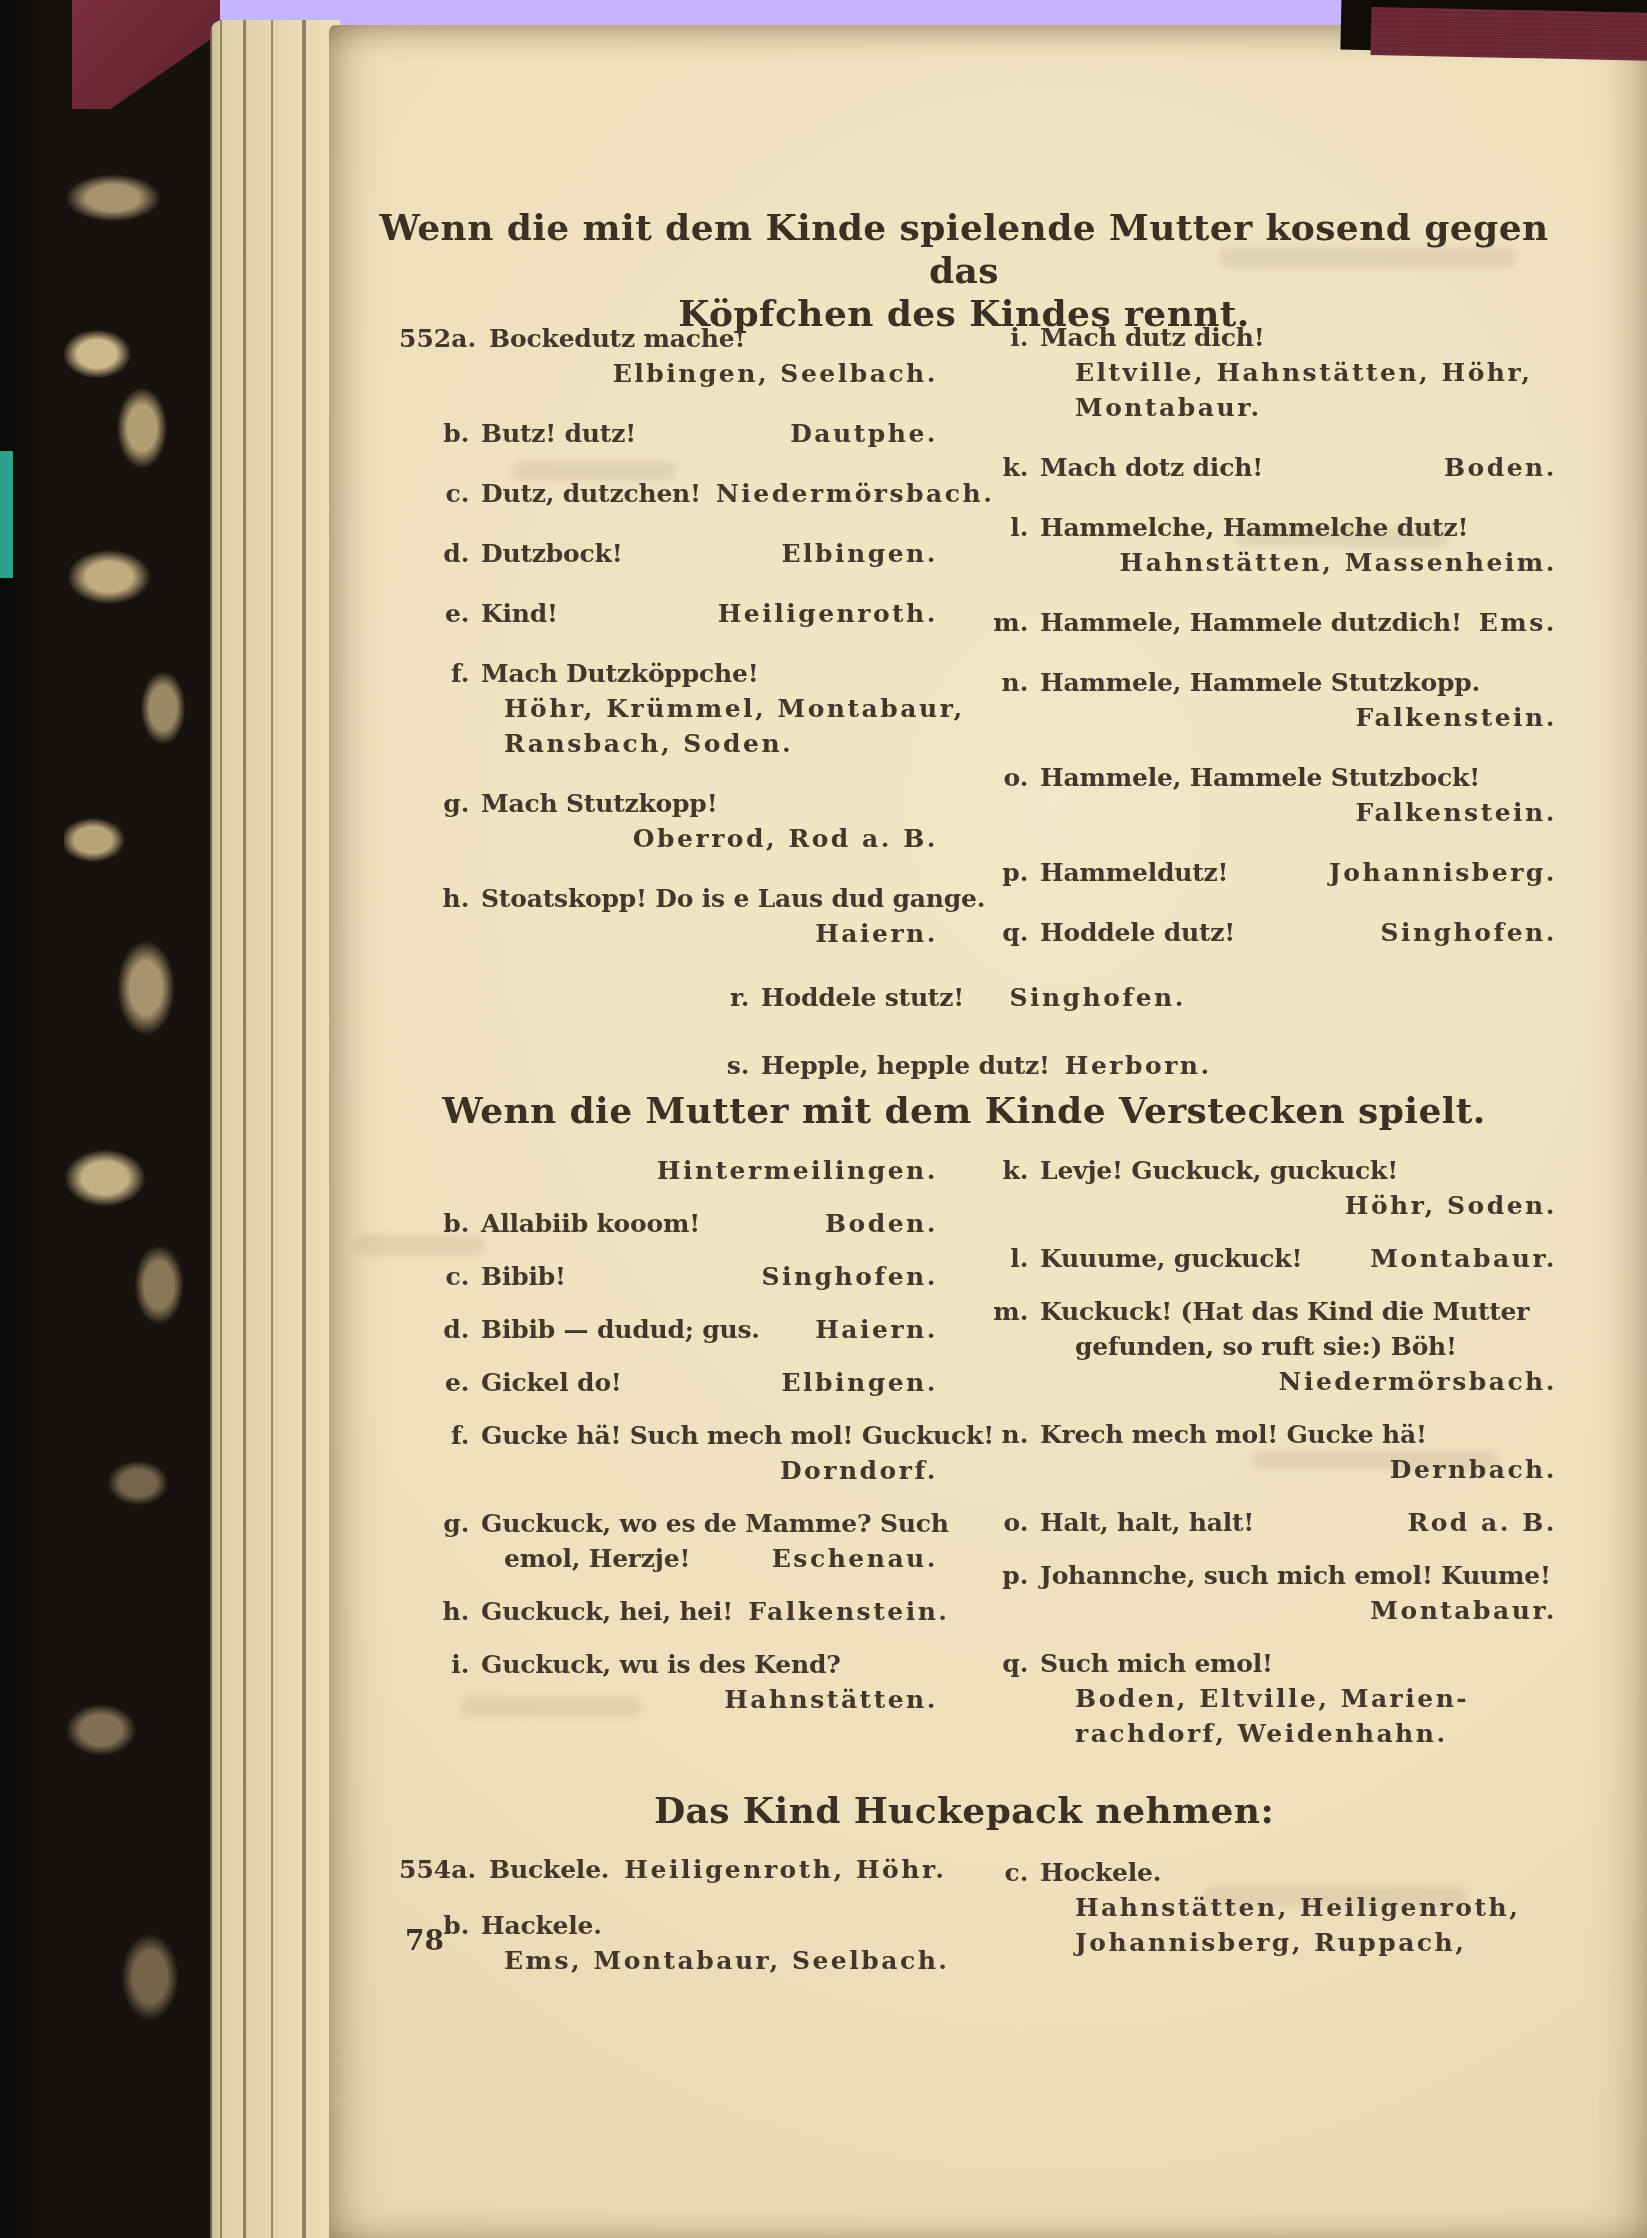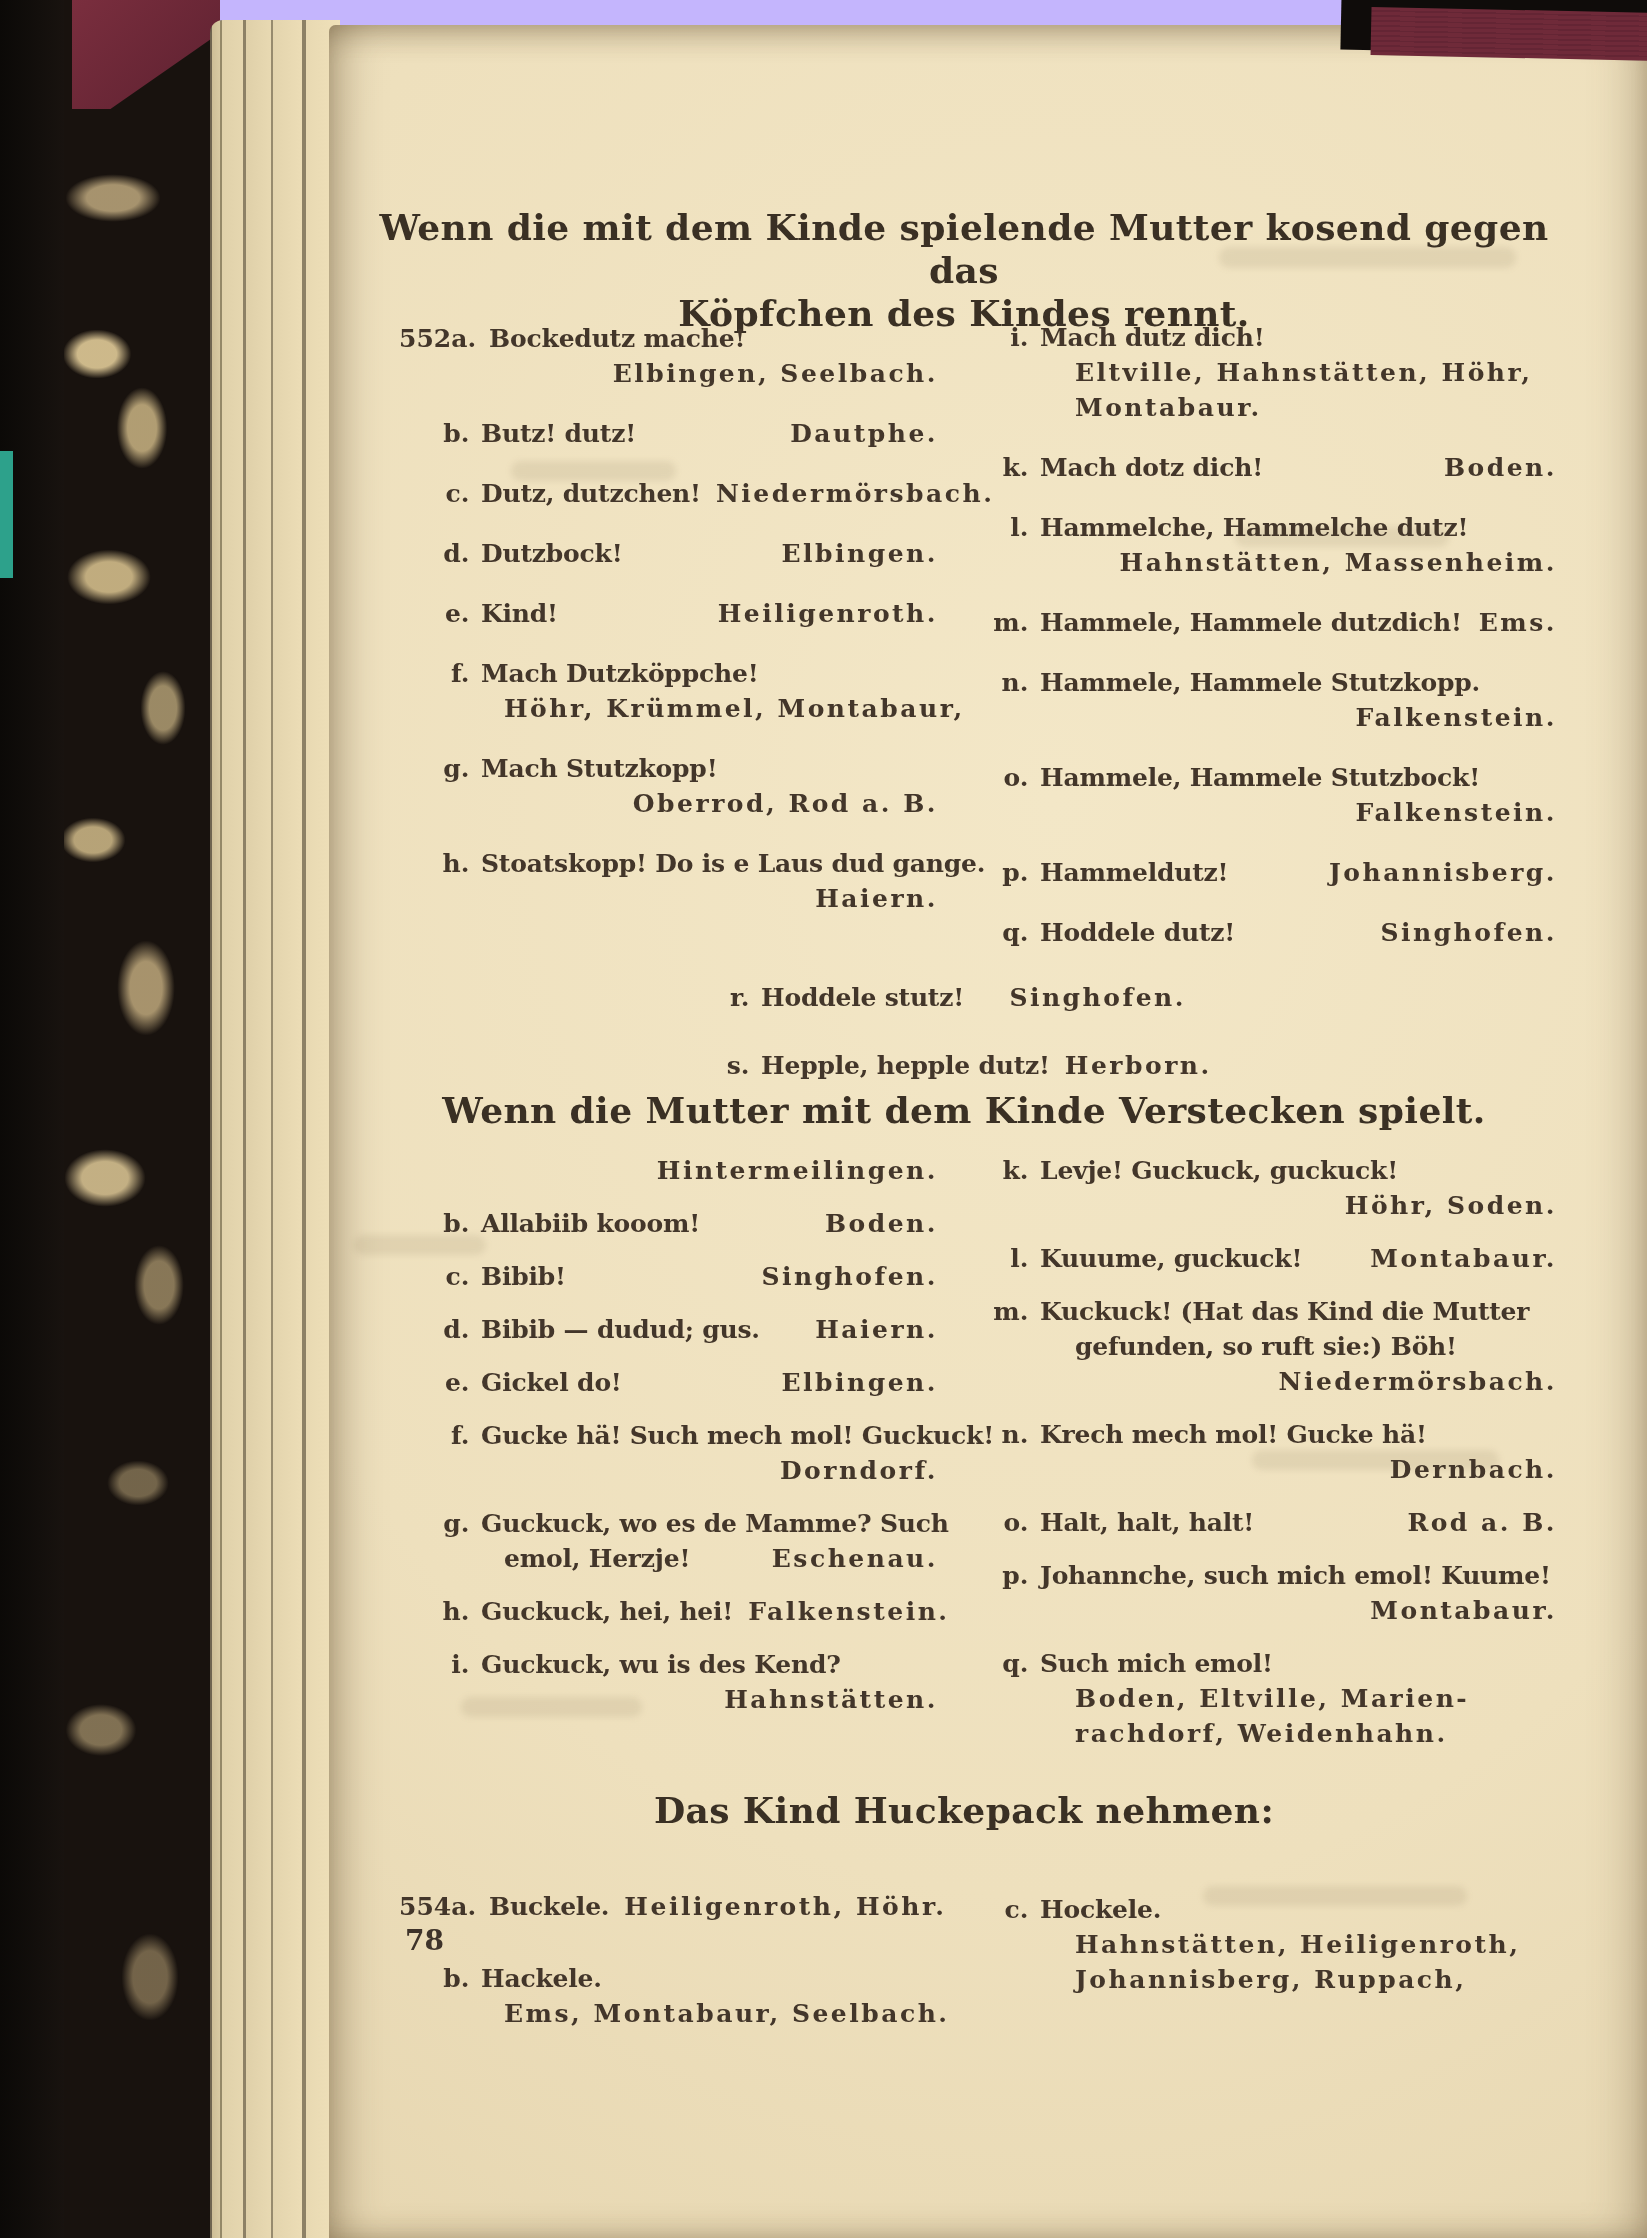--- a/index.html
+++ b/index.html
@@ -65,21 +65,21 @@
   .colL1{left:399px;top:321px;width:539px;}
   .colR1{left:972px;top:320px;width:585px;}
   .colC1{left:725px;top:980px;width:461px;}
   .colL2{left:399px;top:1153px;width:539px;}
   .colR2{left:972px;top:1153px;width:585px;}
   .colL3{left:399px;top:1852px;width:539px;}
   .colR3{left:972px;top:1855px;width:585px;}
   .colL1 .entry,.colR1 .entry{margin-bottom:25px;}
   .colC1 .entry{margin-bottom:33px;}
   .colL2 .entry,.colR2 .entry{margin-bottom:18px;}
-  .colL3 .entry,.colR3 .entry{margin-bottom:21.4px;margin-top:37px;}
+  .colL3 .entry,.colR3 .entry{margin-bottom:21.4px;}
   .row{display:flex;align-items:baseline;white-space:nowrap;}
   .lbl{flex:0 0 auto;text-align:right;padding-right:11.5px;box-sizing:border-box;width:82px;}
   .colR1 .lbl,.colR2 .lbl,.colR3 .lbl{width:68px;}
   .colC1 .lbl{width:36px;}
   .row.num .lbl{width:auto;padding-right:13px;}
   .row.indent{padding-left:105px;}
   .colR1 .row.indent,.colR2 .row.indent,.colR3 .row.indent{padding-left:103px;}
   .txt{flex:0 0 auto;letter-spacing:-0.2px;}
   .rgt{margin-left:auto;text-align:right;letter-spacing:2.5px;padding-left:15px;flex:0 0 auto;}
   .place{letter-spacing:2.5px;}
@@ -157,20 +157,23 @@
         </div>
       </div>
       <div class="entry">
         <div class="row">
           <span class="lbl">f.</span>
           <span class="txt">Mach Dutzköppche!</span>
         </div>
         <div class="row indent">
           <span class="txt place">Höhr, Krümmel, Montabaur,</span>
         </div>
+        <div class="row indent">
+          <span class="txt place">Ransbach, Soden.</span>
+        </div>
       </div>
       <div class="entry">
         <div class="row">
           <span class="lbl">g.</span>
           <span class="txt">Mach Stutzkopp!</span>
         </div>
         <div class="row">
           <span class="rgt">Oberrod, Rod a. B.</span>
         </div>
       </div>

